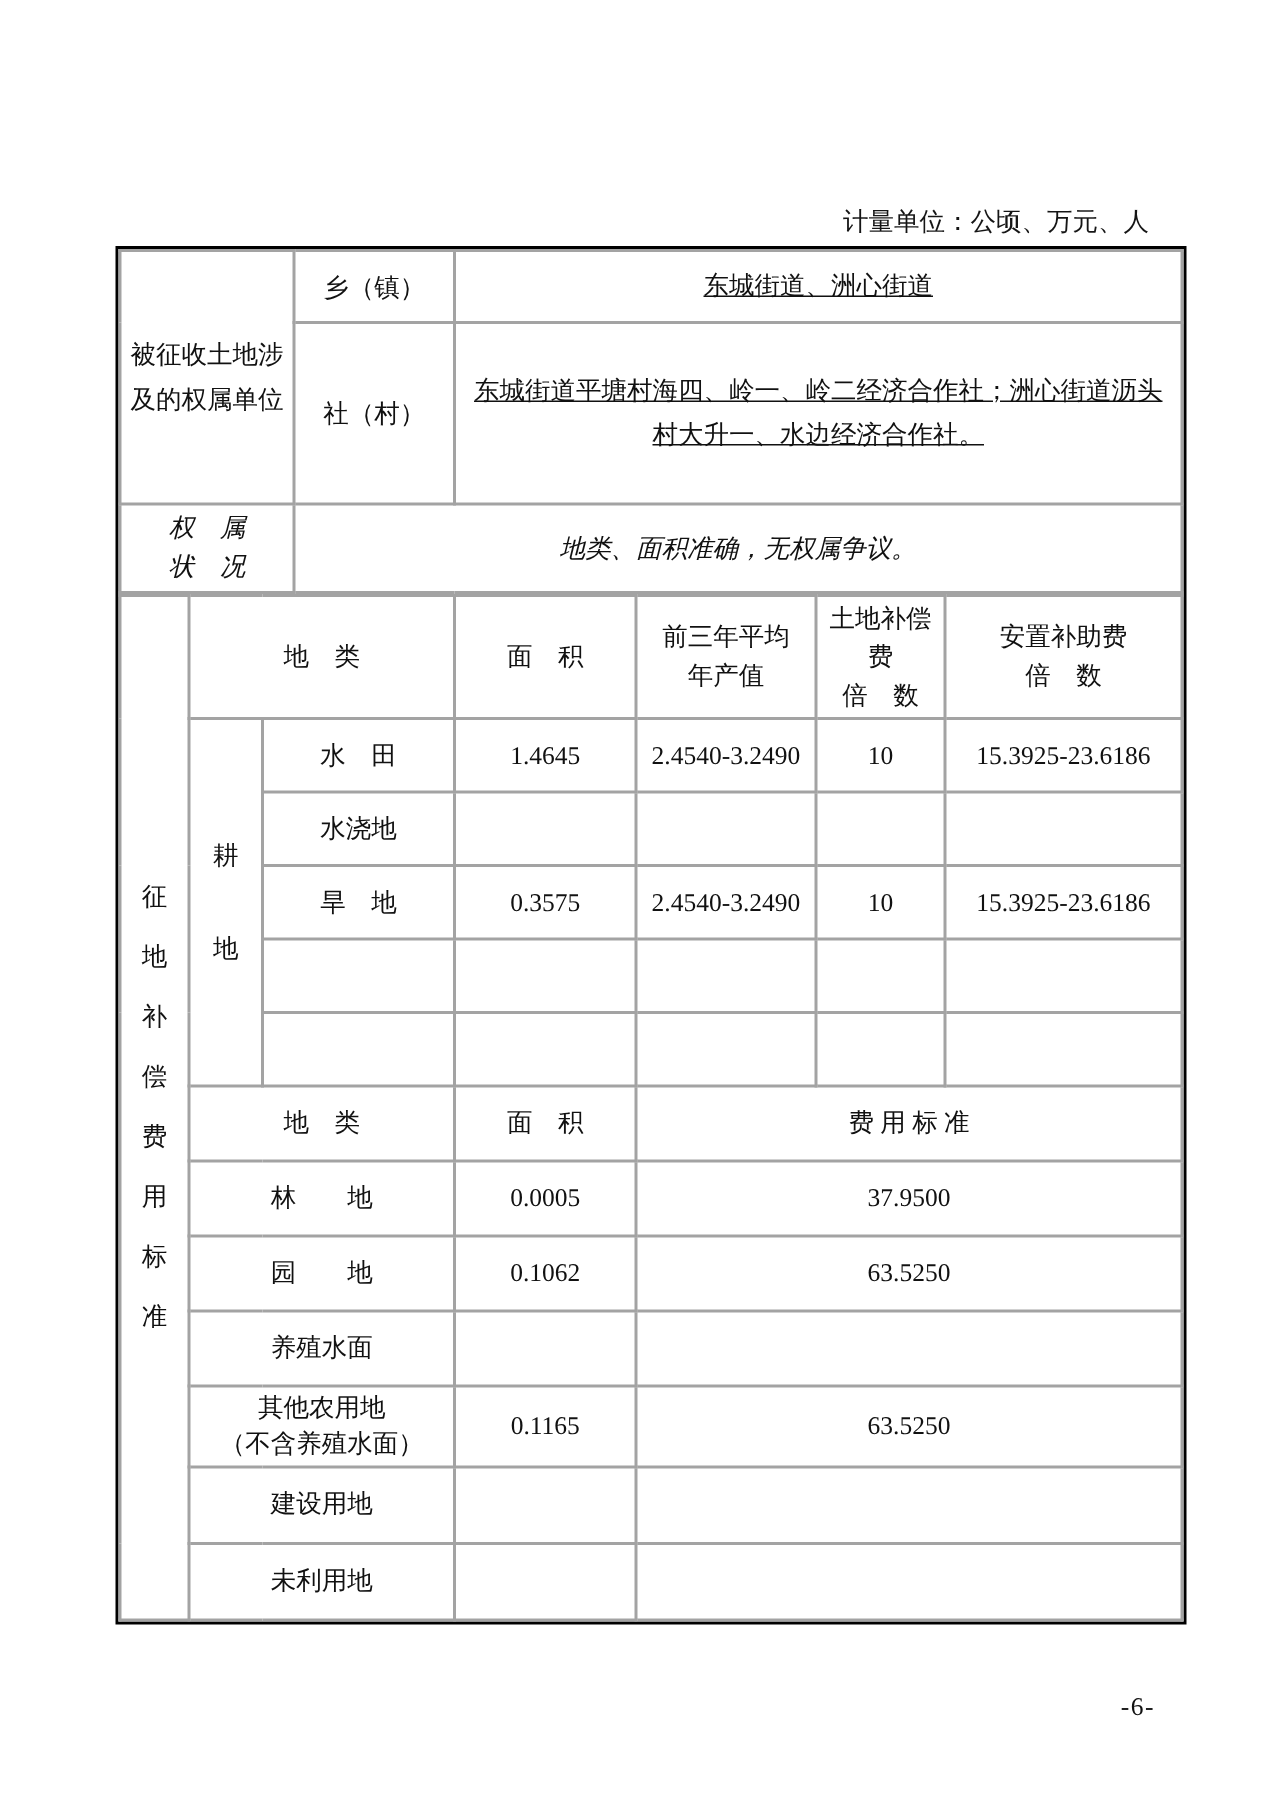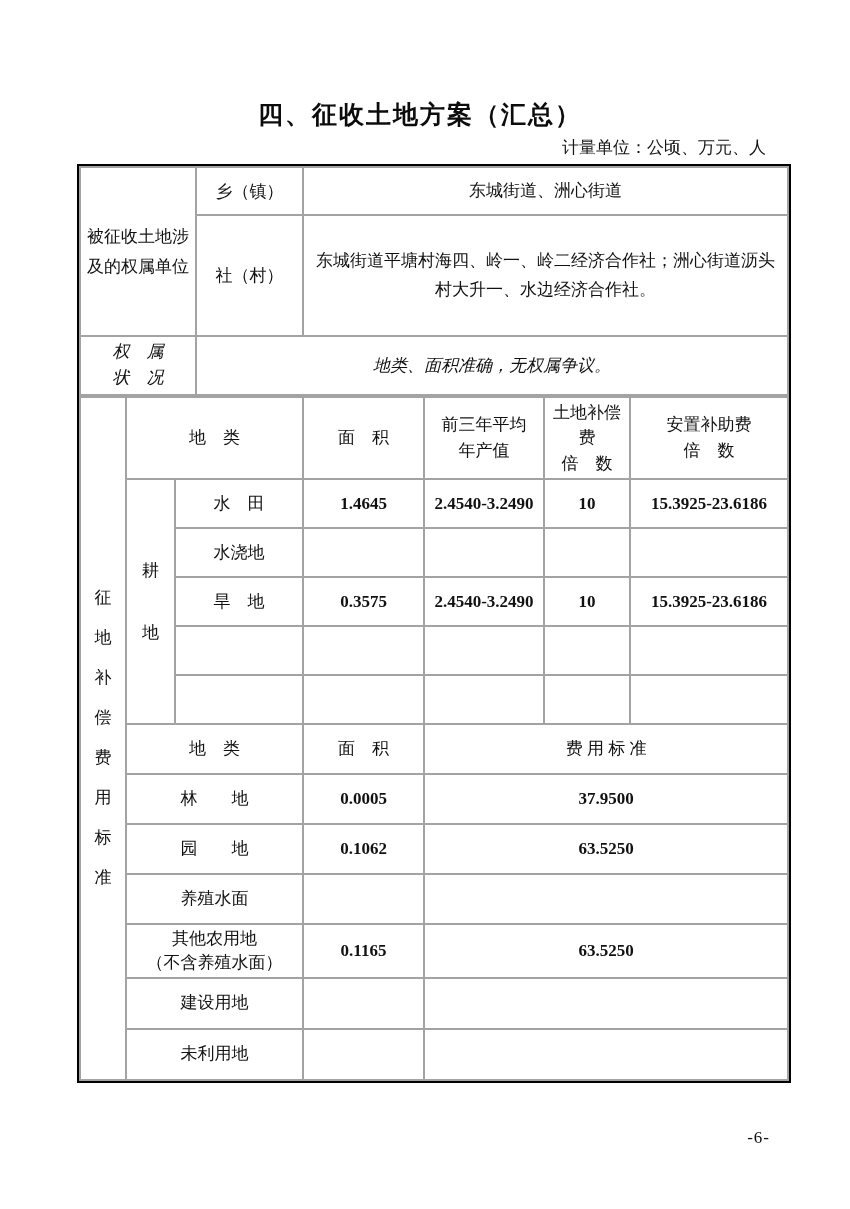--- a/index.html
+++ b/index.html
@@ -60,20 +60,21 @@
   .r-stat  { height: 52px; font-style: italic; }
   td.owner-label {
     text-align: left;
     padding: 2px 6px;
     line-height: 1.75;
   }
   td.val-left {
     text-align: left;
     padding: 2px 6px 2px 11px;
     line-height: 1.7;
+    text-decoration: underline;
   }
   td.status-label { white-space: pre-line; line-height: 1.55; }
   
   .h-head1 { height: 57px; }
   .h-row   { height: 49px; }
   .h-head2 { height: 50px; }
   .h-row2  { height: 50px; }
   .h-other { height: 52px; }
   .h-last  { height: 51px; }
   td.side-label {
@@ -83,36 +84,35 @@
     letter-spacing: 0;
     padding: 0;
   }
   td.geng-label {
     white-space: pre-line;
     line-height: 62px;
     font-size: 17px;
     padding: 0;
   }
   td.hd { white-space: pre-line; line-height: 1.5; font-size: 17px; }
-  td.num { font-size: 16px; font-family: "Liberation Serif", "DejaVu Serif", serif; font-weight: bold; }
+  td.num { font-size: 16px; font-family: "Liberation Serif", "DejaVu Serif", serif; }
   td.type-cell { white-space: pre-line; line-height: 1.4; }
   .page-num {
     position: absolute;
     top: 1128px;
     right: 80px;
     font-size: 17px;
     letter-spacing: 1px;
   }
 </style>
 </head>
 <body>
 
 <div class="page">
 
-  <div class="doc-title">四、征收土地方案（汇总）</div>
   <div class="unit-note">计量单位：公顷、万元、人</div>
 
   <div class="table-wrap">
 
     <table class="t">
       <colgroup>
           <col style="width:116px">
           <col style="width:107px">
           <col>
         </colgroup>

